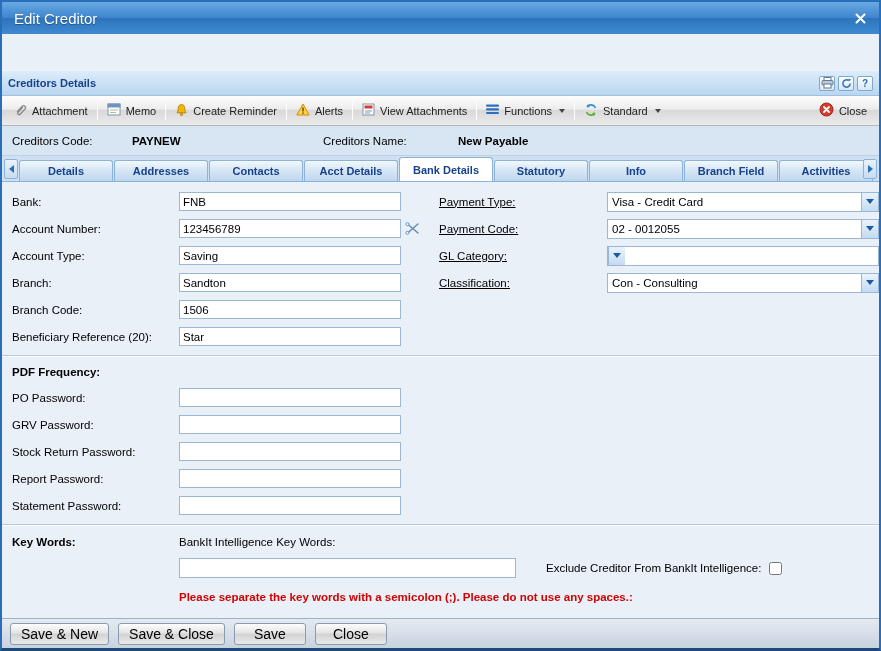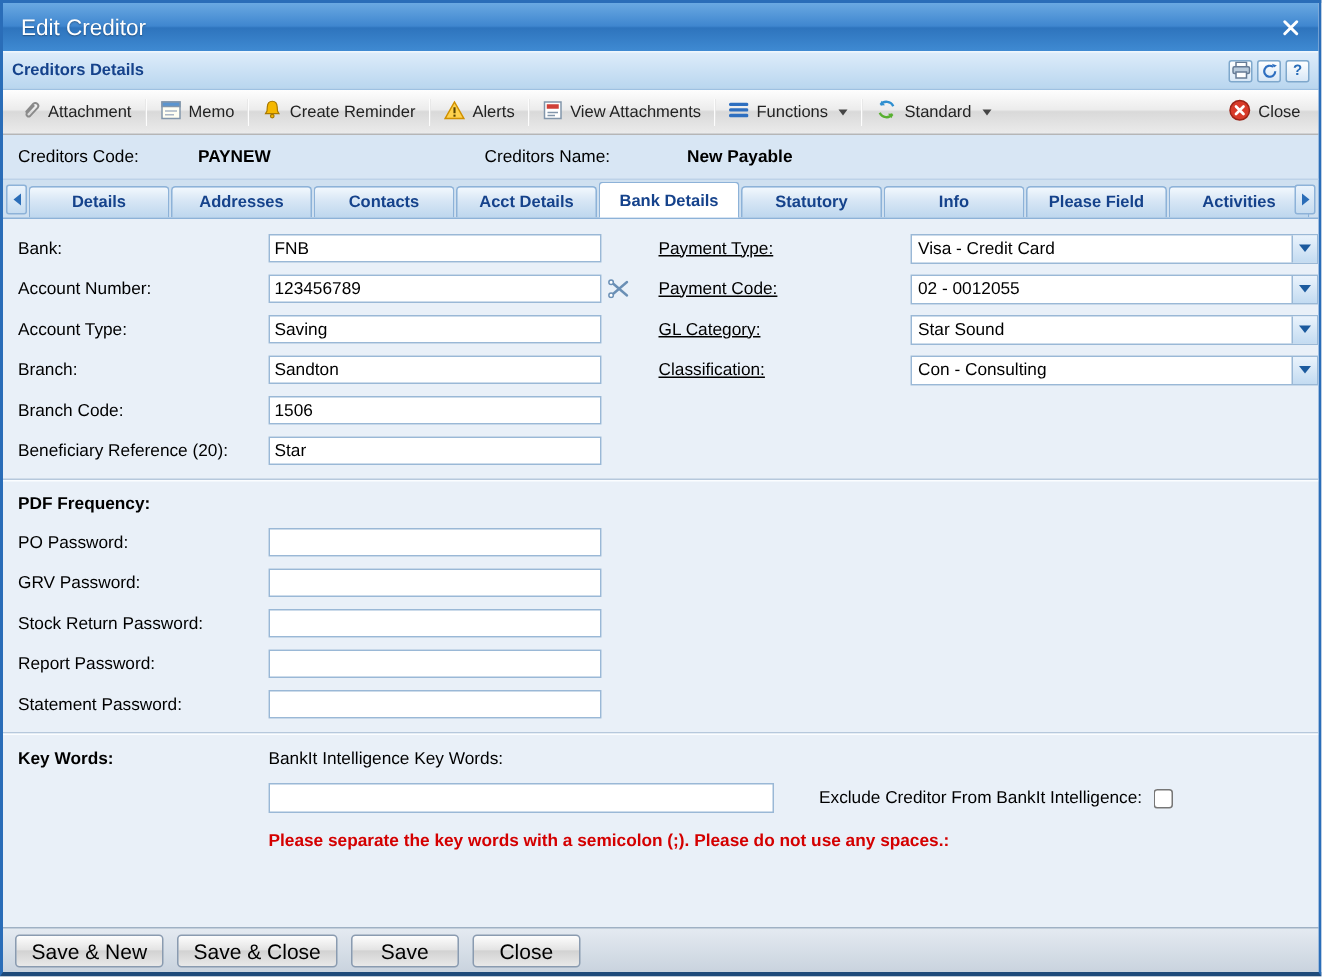--- a/index.html
+++ b/index.html
@@ -28,20 +28,21 @@
   .titlebar .close-x { margin-left: auto; display: flex; align-items: center; cursor: default; }
   
   .panel-header {
     height: 21px; flex: 0 0 21px;
     background: linear-gradient(#ddecfa, #b9d6ef);
     border-top: 1px solid #eef6fd;
     border-bottom: 1px solid #9ec1e2;
     color: #15428b; font-weight: bold; font-size: 11px;
     display: flex; align-items: center;
     padding: 12px 6px;
+    margin-top: 36px;
   }
   .ph-icons { margin-left: auto; display: flex; }
   .ph-btn {
     width: 16px; height: 15px; margin-left: 3px;
     border: 1px solid #7fa8cc; border-radius: 2px;
     background: linear-gradient(#ffffff, #d7e7f6);
     display: flex; align-items: center; justify-content: center;
     font-size: 10px; color: #2a6db8; font-weight: bold;
   }
   
@@ -307,21 +308,21 @@
         <span class="tri-l"></span>
       </span>
     <div class="tabs">
       <div class="tab">Details</div>
       <div class="tab">Addresses</div>
       <div class="tab">Contacts</div>
       <div class="tab">Acct Details</div>
       <div class="tab active">Bank Details</div>
       <div class="tab">Statutory</div>
       <div class="tab">Info</div>
-      <div class="tab">Please Field</div>
+      <div class="tab">Branch Field</div>
       <div class="tab">Activities</div>
     </div>
     <span class="tab-arrow right">
         <span class="tri-r"></span>
       </span>
   </div>
 
   <div class="content">
 
     <div class="form-cols">
@@ -373,21 +374,20 @@
           <span class="combo">
             <span class="combo-text">02 - 0012055</span>
             <span class="combo-btn">
                 <span class="combo-caret"></span>
               </span>
           </span>
         </div>
         <div class="row">
           <span class="lblR">GL Category:</span>
           <span class="combo">
-            <span class="combo-text">Star Sound</span>
             <span class="combo-btn">
                 <span class="combo-caret"></span>
               </span>
           </span>
         </div>
         <div class="row">
           <span class="lblR">Classification:</span>
           <span class="combo">
             <span class="combo-text">Con - Consulting</span>
             <span class="combo-btn">

